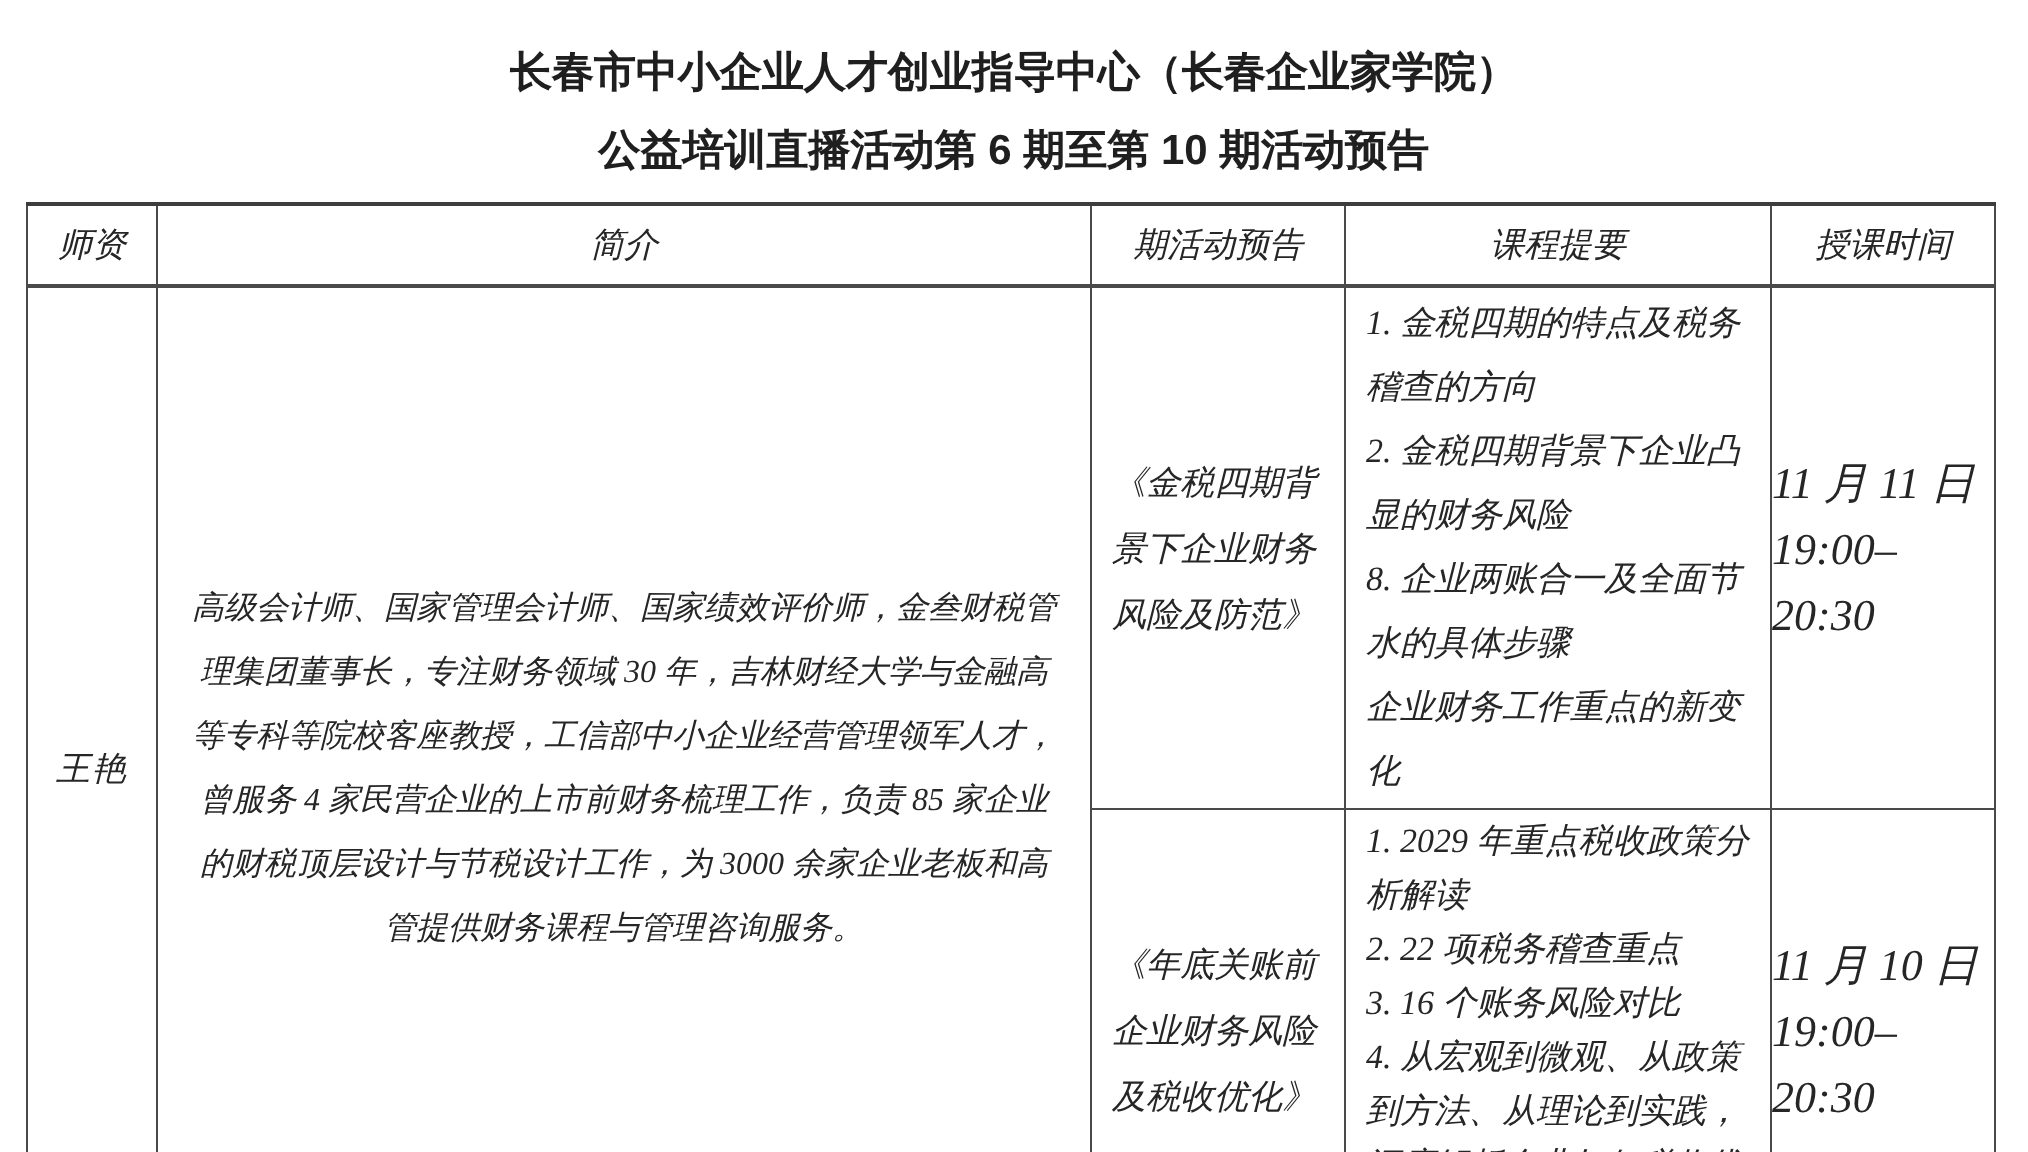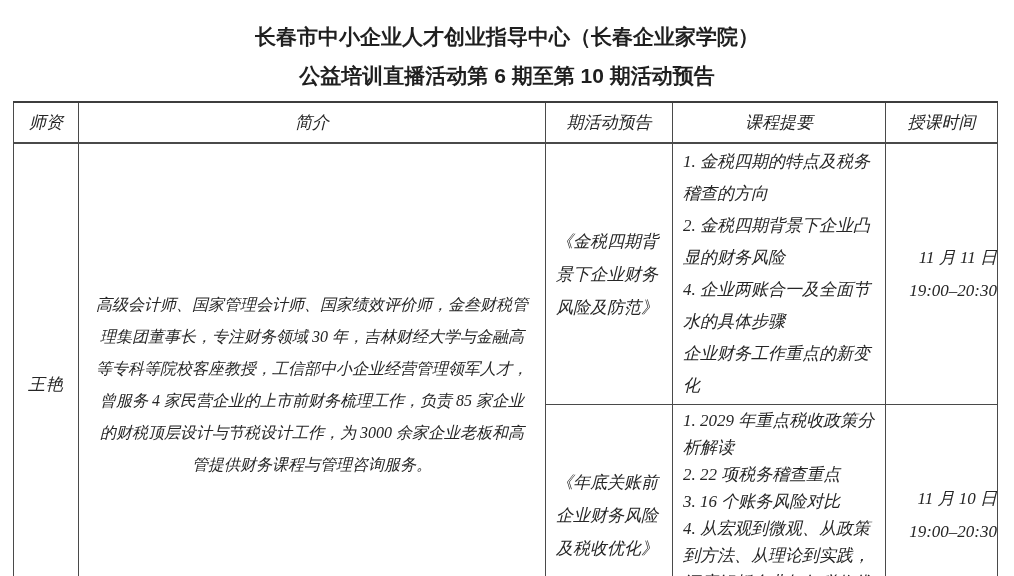--- a/index.html
+++ b/index.html
@@ -67,22 +67,22 @@
     padding: 0 10px;
   }
   td.outline-cell {
     text-align: left;
     font-size: 17px;
     line-height: 32px;
     padding: 2px 10px;
   }
   td.outline-cell.compact { line-height: 27px; }
   td.time-cell {
-    text-align: right;
-    font-size: 17px;
+    text-align: left;
+    font-size: 22px;
     line-height: 33px;
   }
 </style>
 </head>
 <body>
 
 <div class="page">
   <div class="doc-title1">长春市中小企业人才创业指导中心（长春企业家学院）</div>
   <div class="doc-title2">公益培训直播活动第 6 期至第 10 期活动预告</div>
 
@@ -104,21 +104,21 @@
       </tr>
     </thead>
     <tbody>
       <tr class="row-1">
         <td class="teacher-cell" rowspan="2">王艳</td>
         <td class="bio-cell" rowspan="2">高级会计师、国家管理会计师、国家绩效评价师，金叁财税管理集团董事长，专注财务领域 30 年，吉林财经大学与金融高等专科等院校客座教授，工信部中小企业经营管理领军人才，曾服务 4 家民营企业的上市前财务梳理工作，负责 85 家企业的财税顶层设计与节税设计工作，为 3000 余家企业老板和高管提供财务课程与管理咨询服务。</td>
         <td class="course-title-cell">《金税四期背景下企业财务风险及防范》</td>
         <td class="outline-cell">
             <div>1. 金税四期的特点及税务稽查的方向</div>
             <div>2. 金税四期背景下企业凸显的财务风险</div>
-            <div>4. 企业两账合一及全面节水的具体步骤</div>
+            <div>8. 企业两账合一及全面节水的具体步骤</div>
             <div>企业财务工作重点的新变化</div>
           </td>
         <td class="time-cell">
           <div>11 月 11 日</div>
           <div>19:00–20:30</div>
         </td>
       </tr>
       <tr class="row-2">
         <td class="course-title-cell">《年底关账前企业财务风险及税收优化》</td>
         <td class="outline-cell compact">

